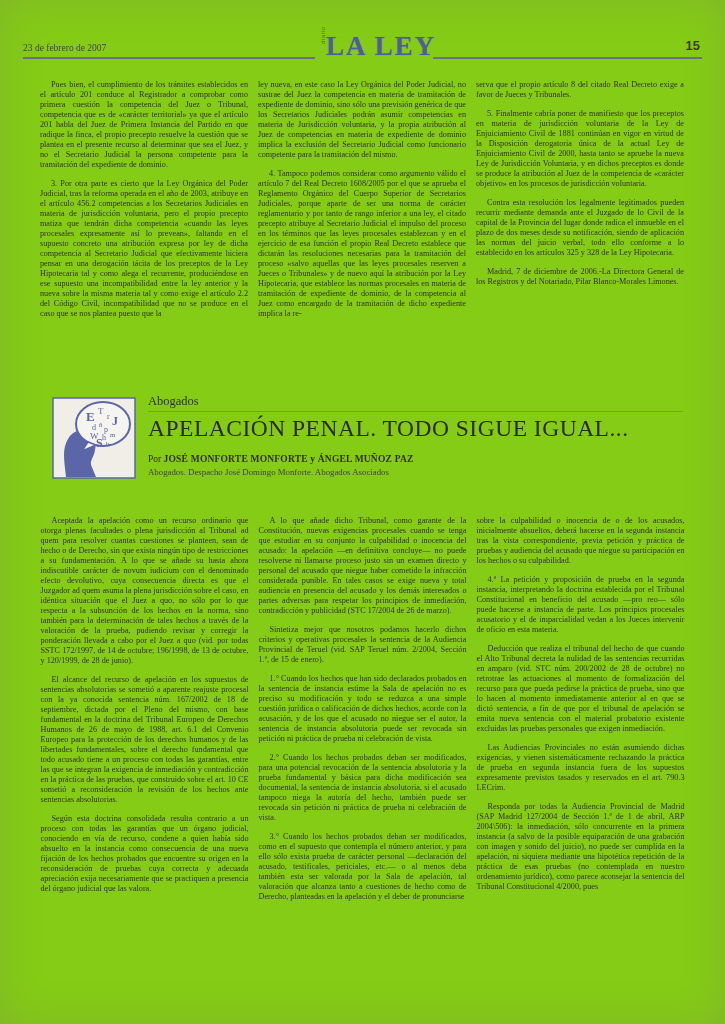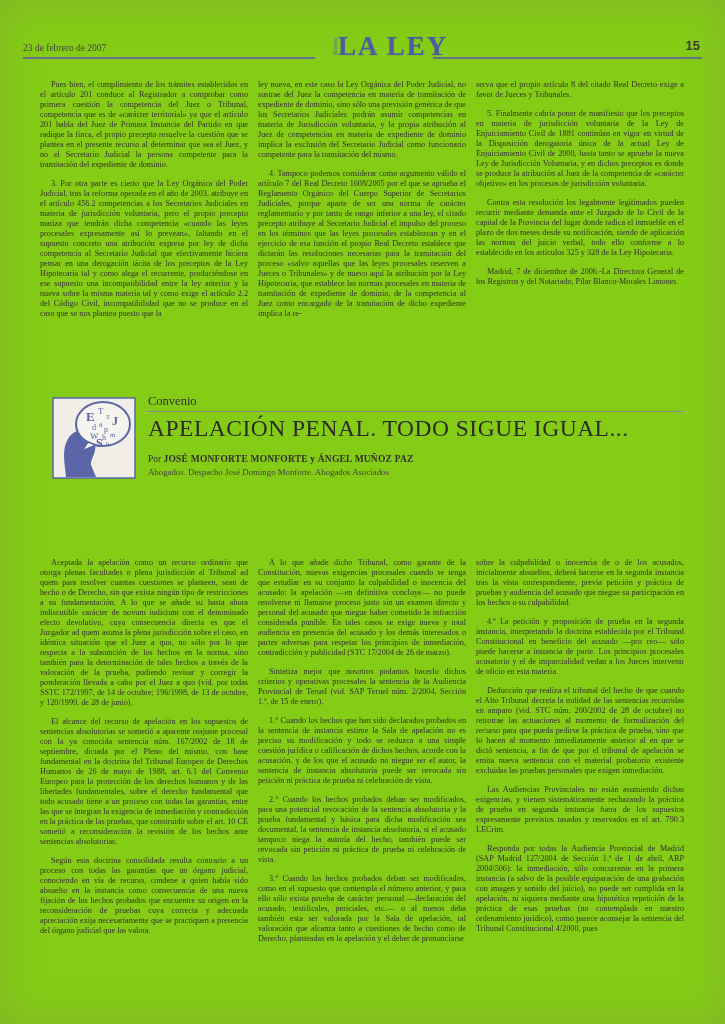--- a/index.html
+++ b/index.html
@@ -3,34 +3,34 @@
 <meta charset="utf-8">
 <style>
   html,body{margin:0;padding:0;}
   body{background:#d8d5ce;font-family:"Liberation Serif",serif;}
   .page{position:relative;width:725px;height:1024px;background:#84cc16;overflow:hidden;
         box-shadow:inset 0 0 40px rgba(120,115,100,.25);}
   
   .hdr-date{position:absolute;left:23px;top:43px;font-size:9.5px;color:#474440;}
   .hdr-rule-left{position:absolute;left:23px;top:57px;width:292px;height:2px;background:#6b6f8a;}
   .hdr-rule-right{position:absolute;left:433px;top:57px;width:269px;height:2px;background:#6b6f8a;}
-  .logo-wrap{position:absolute;left:330px;top:33px;display:flex;align-items:center;}
+  .logo-wrap{position:absolute;left:318px;top:33px;display:flex;align-items:flex-start;}
   .logo-vert{font-size:6px;color:#4e5da2;transform:rotate(-90deg) translateX(3px);transform-origin:bottom right;
              width:8px;letter-spacing:.5px;font-family:"Liberation Sans",sans-serif;}
   .logo-main{font-size:27px;font-weight:bold;color:#4e5da2;letter-spacing:2px;line-height:1;
              font-family:"Liberation Serif",serif;text-shadow:0 0 1px rgba(78,93,162,.5);}
   .hdr-page{position:absolute;right:25px;top:38px;font-size:13px;font-weight:bold;color:#3a3832;
             font-family:Liberation Sans, sans-serif;}
   
   .cols{position:absolute;left:40px;width:645px;display:flex;gap:10px;}
   .col{width:208px;font-size:8.2px;line-height:10px;text-align:justify;color:#35322c;}
   .col p{margin:0 0 9px 0;text-indent:11px;}
   .col p.cont{text-indent:0;}
   .top-cols{top:80px;}
-  .art-cols{top:558px;}
+  .art-cols{top:516px;justify-content:center;}
   
   .tribuna{position:absolute;left:40px;top:394px;width:645px;height:110px;}
   .trib-icon{position:absolute;left:12px;top:3px;width:84px;height:82px;}
   .trib-label{position:absolute;left:108px;top:0px;font-size:12.5px;color:#33302a;}
   .trib-rule{position:absolute;left:108px;top:17px;width:535px;height:1px;background:#8a8780;}
   .trib-headline{position:absolute;left:108px;top:21px;font-size:23.5px;color:#2d2a24;
                  letter-spacing:.5px;white-space:nowrap;font-family:"Liberation Serif",serif;}
   .trib-byline{position:absolute;left:108px;top:60px;font-size:9.5px;color:#33302a;}
   .trib-byline b{letter-spacing:.2px;}
   .trib-affil{position:absolute;left:108px;top:73px;font-size:8.8px;color:#45423c;}
@@ -80,21 +80,21 @@
         <text x="40" y="33" font-size="8">d</text>
         <text x="47" y="30" font-size="7">ñ</text>
         <text x="52" y="35" font-size="8">p</text>
         <text x="38" y="42" font-size="9">W</text>
         <text x="50" y="43" font-size="8">h</text>
         <text x="58" y="40" font-size="7">m</text>
         <text x="44" y="50" font-size="12" font-weight="bold">S</text>
         <text x="54" y="49" font-size="7">b</text>
       </g>
     </svg>
-    <div class="trib-label">Convenio</div>
+    <div class="trib-label">Abogados</div>
     <div class="trib-rule"></div>
     <div class="trib-headline">APELACIÓN PENAL. TODO SIGUE IGUAL...</div>
     <div class="trib-byline">
       <span>Por </span><b>JOSÉ MONFORTE MONFORTE y ÁNGEL MUÑOZ PAZ</b>
     </div>
     <div class="trib-affil">Abogados. Despacho José Domingo Monforte. Abogados Asociados</div>
   </div>
 
   <div class="cols art-cols">
     <div class="col">

